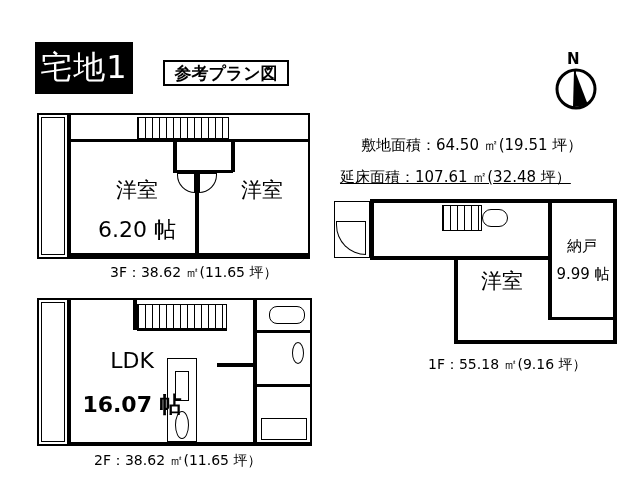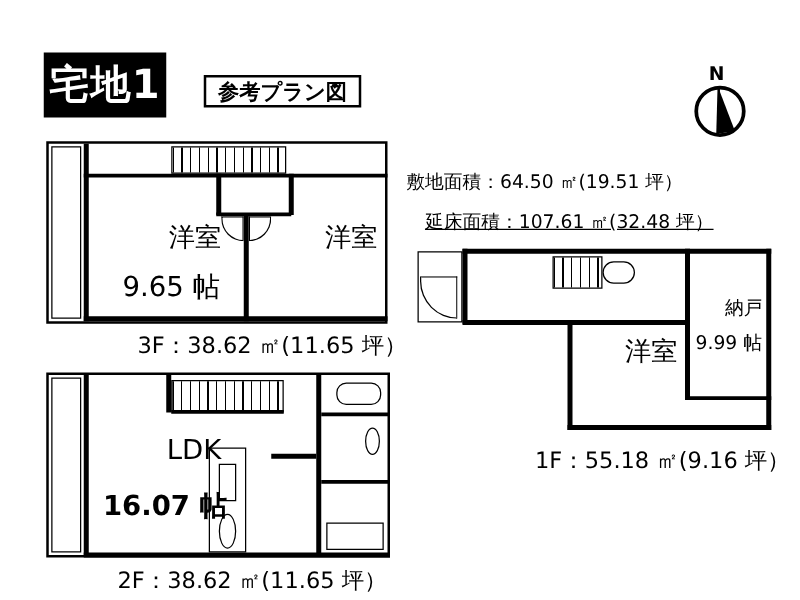--- a/index.html
+++ b/index.html
@@ -1,61 +1,61 @@
 <!DOCTYPE html>
 <html><head>
 <meta charset="utf-8">
 <style>
   html,body{margin:0;padding:0;background:#fff;}
   body{width:640px;height:480px;position:relative;overflow:hidden;font-family:"DejaVu Sans","Liberation Sans",sans-serif;color:#000;}
   .abs{position:absolute;}
-  .title-badge{left:35px;top:42px;width:98px;height:52px;background:#000;color:#fff;font-size:32px;font-weight:bold;display:flex;align-items:center;justify-content:center;letter-spacing:1px;}
+  .title-badge{left:35px;top:42px;width:98px;height:52px;background:#000;color:#fff;font-size:32px;font-weight:normal;display:flex;align-items:center;justify-content:center;letter-spacing:1px;}
   .plan-label{left:163px;top:60px;width:126px;height:26px;border:2px solid #000;font-size:17px;font-weight:bold;display:flex;align-items:center;justify-content:center;box-sizing:border-box;}
   .info{font-size:15px;white-space:nowrap;}
-  .caption{font-size:18px;white-space:nowrap;}
+  .caption{font-size:14px;white-space:nowrap;}
   .wall{position:absolute;background:#000;}
   .thin{position:absolute;border:1px solid #000;box-sizing:border-box;}
-  .room-name{position:absolute;font-size:21px;text-align:right;}
+  .room-name{position:absolute;font-size:21px;text-align:center;}
   .room-size{position:absolute;font-size:22px;text-align:center;white-space:nowrap;}
   .stairs{position:absolute;background:repeating-linear-gradient(90deg,#000 0 1px,#fff 1px 7px);border:1px solid #000;box-sizing:border-box;}
   .door{position:absolute;border:1px solid #000;box-sizing:border-box;}
 </style>
 </head>
 <body>
 
 <div class="abs title-badge">宅地1</div>
 <div class="abs plan-label">参考プラン図</div>
 
 <div class="abs" style="left:555px;top:50px;width:42px;height:60px;">
   <div style="position:absolute;left:12px;top:0;font-weight:bold;font-size:15px;">N</div>
   <svg width="42" height="42" style="position:absolute;left:0;top:18px;" viewBox="0 0 42 42">
     <circle cx="21" cy="21" r="19" fill="#fff" stroke="#000" stroke-width="3"></circle>
     <polygon points="20,3 33,37 19,39" fill="#000"></polygon>
     <line x1="20" y1="3" x2="19" y2="39" stroke="#000" stroke-width="2"></line>
   </svg>
 </div>
 
-<div class="abs info" style="left:325px;top:136px;">敷地面積：64.50 ㎡(19.51 坪）</div>
+<div class="abs info" style="left:361px;top:136px;">敷地面積：64.50 ㎡(19.51 坪）</div>
 <div class="abs info" style="left:340px;top:168px;text-decoration:underline;">延床面積：107.61 ㎡(32.48 坪）</div>
 
 <div class="abs" style="left:37px;top:113px;width:273px;height:146px;">
   <div class="thin" style="left:0;top:0;width:273px;height:146px;border:2px solid #000;"></div>
   <div class="thin" style="left:4px;top:4px;width:24px;height:138px;"></div>
   <div class="wall" style="left:30px;top:2px;width:4px;height:142px;"></div>
   <div class="wall" style="left:30px;top:26px;width:243px;height:3px;"></div>
   <div class="stairs" style="left:100px;top:4px;width:92px;height:22px;"></div>
   <div class="wall" style="left:136px;top:26px;width:4px;height:33px;"></div>
   <div class="wall" style="left:136px;top:57px;width:60px;height:3px;"></div>
   <div class="wall" style="left:194px;top:26px;width:4px;height:33px;"></div>
   <div class="wall" style="left:158px;top:58px;width:4px;height:86px;"></div>
   <div class="wall" style="left:30px;top:140px;width:243px;height:4px;"></div>
   <div class="door" style="left:140px;top:60px;width:18px;height:20px;border-radius:0 0 0 18px;"></div>
   <div class="door" style="left:162px;top:60px;width:18px;height:20px;border-radius:0 0 18px 0;"></div>
   <div class="room-name" style="left:60px;top:63px;width:80px;">洋室</div>
-  <div class="room-size" style="left:45px;top:102px;width:110px;">9.65 帖</div>
+  <div class="room-size" style="left:45px;top:102px;width:110px;">6.20 帖</div>
   <div class="room-name" style="left:185px;top:63px;width:80px;">洋室</div>
 </div>
 <div class="abs caption" style="left:110px;top:264px;">3F：38.62 ㎡(11.65 坪）</div>
 
 <div class="abs" style="left:37px;top:298px;width:275px;height:182px;">
   <div class="thin" style="left:0;top:0;width:275px;height:148px;border:2px solid #000;"></div>
   <div class="thin" style="left:4px;top:4px;width:24px;height:140px;"></div>
   <div class="wall" style="left:30px;top:2px;width:4px;height:144px;"></div>
   <div class="stairs" style="left:100px;top:6px;width:90px;height:26px;"></div>
   <div class="wall" style="left:96px;top:2px;width:4px;height:30px;"></div>

